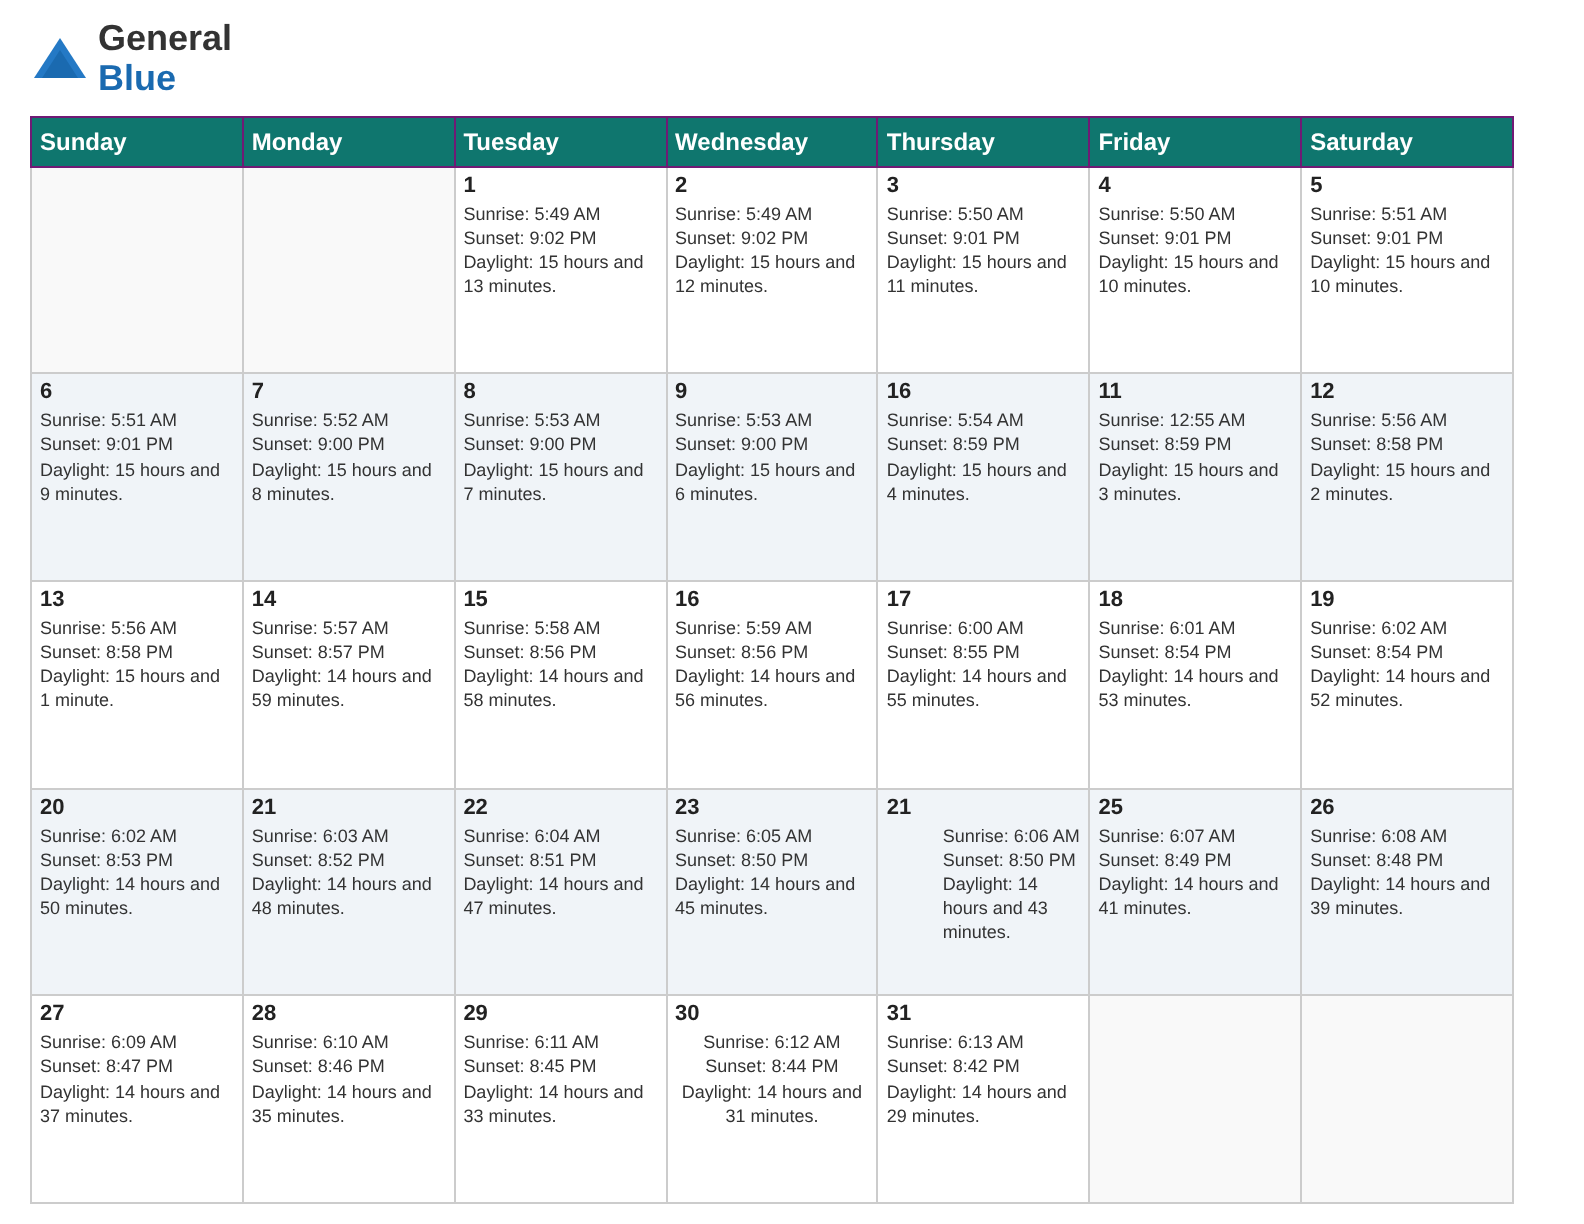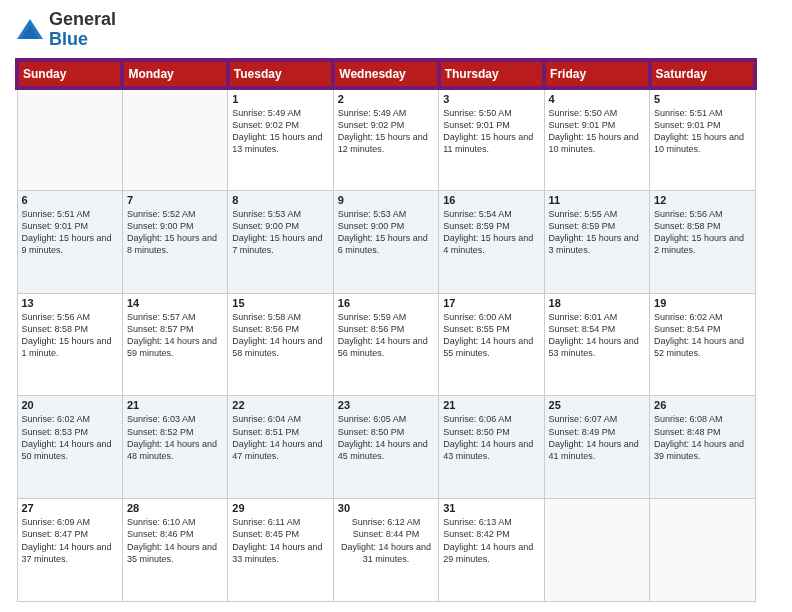--- a/index.html
+++ b/index.html
@@ -59,27 +59,27 @@
     .subtitle {
       font-size: 16px;
       color: #444;
     }
     table {
       width: 100%;
       border-collapse: collapse;
       flex: 1;
     }
     thead tr th {
-      background-color: #b91c1c;
+      background-color: #0f766e;
       color: #fff;
       font-size: 12px;
       font-weight: bold;
       padding: 5px 4px;
       text-align: left;
-      border: 4px solid #701a75;
+      border: 1px solid #701a75;
     }
     tbody tr td {
       border: 1px solid #ccc;
       vertical-align: top;
       padding: 3px 4px;
       width: calc(100% / 7);
       font-size: 9.5px;
       color: #222;
       height: 90px;
     }
@@ -194,21 +194,21 @@
 Daylight: 15 hours and 6 minutes.</div>
           </td>
           <td>
             <span class="day-num">16</span>
             <div class="day-info" style="white-space: pre-line;">Sunrise: 5:54 AM
 Sunset: 8:59 PM
 Daylight: 15 hours and 4 minutes.</div>
           </td>
           <td>
             <span class="day-num">11</span>
-            <div class="day-info" style="white-space: pre-line;">Sunrise: 5:55 AM
+            <div class="day-info" style="white-space: pre-line;">Sunrise: 12:55 AM
 Sunset: 8:59 PM
 Daylight: 15 hours and 3 minutes.</div>
           </td>
           <td>
             <span class="day-num">12</span>
             <div class="day-info" style="white-space: pre-line;">Sunrise: 5:56 AM
 Sunset: 8:58 PM
 Daylight: 15 hours and 2 minutes.</div>
           </td>
         </tr>
@@ -276,21 +276,21 @@
 Daylight: 14 hours and 47 minutes.</div>
           </td>
           <td>
             <span class="day-num">23</span>
             <div class="day-info" style="white-space: pre-line;">Sunrise: 6:05 AM
 Sunset: 8:50 PM
 Daylight: 14 hours and 45 minutes.</div>
           </td>
           <td>
             <span class="day-num">21</span>
-            <div class="day-info" style="white-space: pre-line;">Sunrise: 6:06 AM
+            <div class="day-info" style="white-space: pre-line; margin-left: 28px;">Sunrise: 6:06 AM
 Sunset: 8:50 PM
 Daylight: 14 hours and 43 minutes.</div>
           </td>
           <td>
             <span class="day-num">25</span>
             <div class="day-info" style="white-space: pre-line;">Sunrise: 6:07 AM
 Sunset: 8:49 PM
 Daylight: 14 hours and 41 minutes.</div>
           </td>
           <td>

